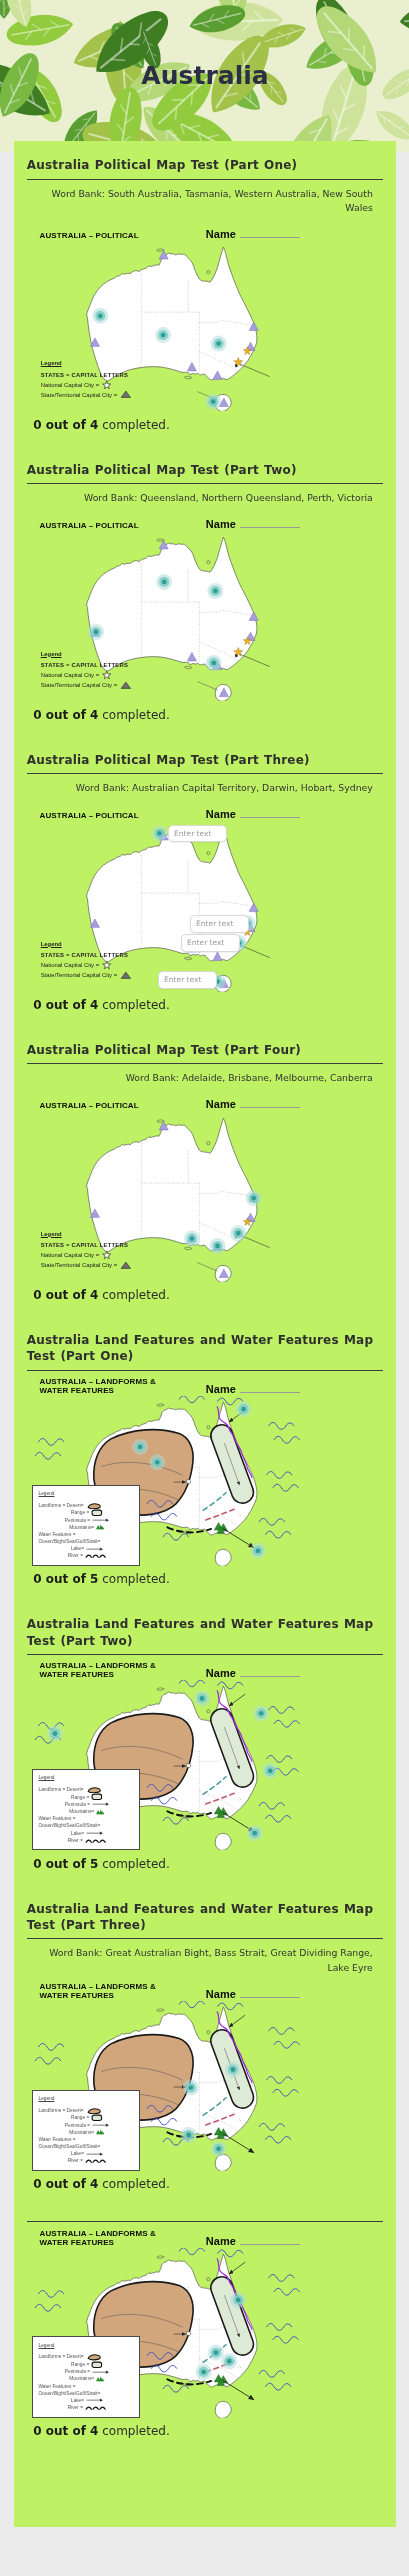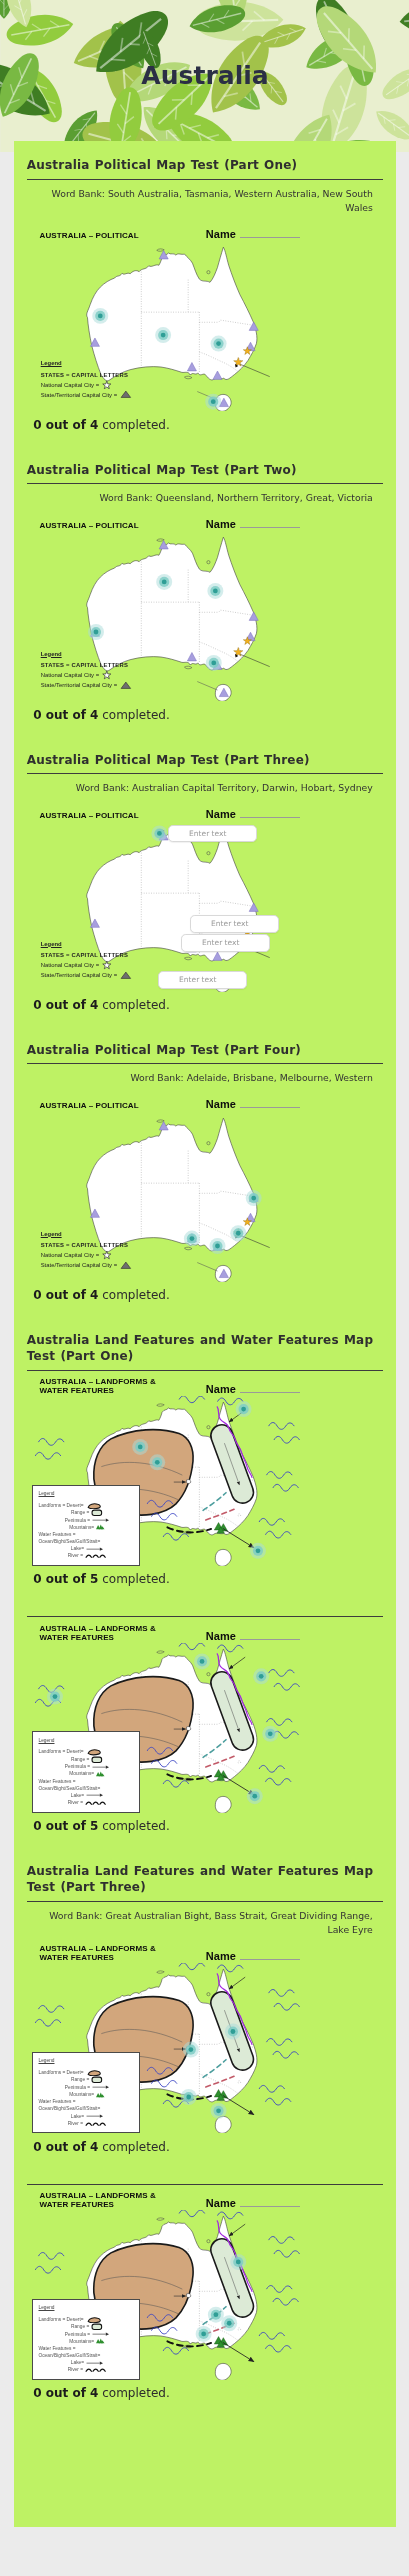--- a/index.html
+++ b/index.html
@@ -112,21 +112,21 @@
     position:absolute;
     width:47px;
     height:15.5px;
     border:0.8px solid #d9d9d9;
     border-radius:4.8px;
     background:#fff;
     box-shadow:0 0.5px 1.1px rgba(0,0,0,.06);
     font-family:"DejaVu Sans", sans-serif;
     font-size:7.5px;
     color:#555;
-    padding:0 20px;
+    padding:0 5px;
     outline:none;
   }
   .answer-input::placeholder{color:#9a9a9a;}
 </style>
 </head>
 <body>
 
 <div id="banner-holder">
     <svg class="banner" viewBox="0 0 768 285" width="410" height="152">
     <defs>
@@ -260,21 +260,21 @@
             </svg>
           </div>
   </div>
 
     </div>
     <div class="completed"><b>0 out of 4</b><span> completed.</span></div>
   </section>
   <section class="test-section" id="political-part-two">
     <h2 class="sec-heading">Australia Political Map Test (Part Two)</h2>
     <hr class="sec-rule">
-    <p class="word-bank">Word Bank: Queensland, Northern Territory, Great, Victoria</p>
+    <p class="word-bank">Word Bank: Queensland, Northern Queensland, Perth, Victoria</p>
     <div class="map-wrap">
       <div class="map-head">
         <span class="map-title">AUSTRALIA – POLITICAL</span>
         <span class="name-block">
           <span class="name-label">Name</span><span class="name-line"></span>
         </span>
       </div>
       <svg class="map-svg" viewBox="0 0 655 318" width="349" height="170">
     <path d="M246,30 C250,24 254,27 258,22 C262,26 268,21 272,26 C276,21 282,26 288,24 C293,30 299,34 303,41 C307,51 310,62 316,71 C322,77 329,73 336,77 C342,70 346,60 350,49 C353,38 357,24 361,11 C365,18 367,31 371,45 C377,63 384,82 392,100 C401,117 410,135 417,151 C422,165 426,179 423,192 C419,204 413,214 407,224 C400,234 391,243 382,250 C373,257 367,263 362,257 C355,260 349,254 343,259 C337,263 332,256 327,250 C322,247 318,255 313,247 C309,253 304,244 299,251 C295,243 289,247 283,246 C271,242 258,238 244,236 C226,234 205,236 186,241 C172,245 159,252 148,260 C142,265 136,259 131,249 C125,234 119,215 114,196 C110,177 107,158 106,143 C102,137 107,131 111,119 C116,105 122,94 130,86 C138,78 148,72 157,69 C161,63 166,68 171,60 C175,65 181,57 186,61 C191,56 197,53 203,57 C208,50 215,54 221,46 C227,50 233,42 240,45 C243,40 245,34 246,30 Z" fill="#ffffff" stroke="#4a4a4a" stroke-width="1.2"></path>
   <path d="M352,290 C357,287 363,286 369,290 C374,294 377,300 375,307 C372,314 365,320 357,319 C350,318 345,311 346,303 C346,298 348,293 352,290 Z" fill="#ffffff" stroke="#4a4a4a" stroke-width="1.2"></path>
@@ -423,21 +423,21 @@
       <input class="answer-input" type="text" style="left: 137px; top: 21.3px;" placeholder="Enter text">
         <input class="answer-input" type="text" style="left: 159px; top: 112px;" placeholder="Enter text">
         <input class="answer-input" type="text" style="left: 150px; top: 131px;" placeholder="Enter text">
         <input class="answer-input" type="text" style="left: 127px; top: 168px;" placeholder="Enter text">
     </div>
     <div class="completed"><b>0 out of 4</b><span> completed.</span></div>
   </section>
   <section class="test-section" id="political-part-four">
     <h2 class="sec-heading">Australia Political Map Test (Part Four)</h2>
     <hr class="sec-rule">
-    <p class="word-bank">Word Bank: Adelaide, Brisbane, Melbourne, Western</p>
+    <p class="word-bank">Word Bank: Adelaide, Brisbane, Melbourne, Canberra</p>
     <div class="map-wrap">
       <div class="map-head">
         <span class="map-title">AUSTRALIA – POLITICAL</span>
         <span class="name-block">
           <span class="name-label">Name</span><span class="name-line"></span>
         </span>
       </div>
       <svg class="map-svg" viewBox="0 0 655 318" width="349" height="170">
     <path d="M246,30 C250,24 254,27 258,22 C262,26 268,21 272,26 C276,21 282,26 288,24 C293,30 299,34 303,41 C307,51 310,62 316,71 C322,77 329,73 336,77 C342,70 346,60 350,49 C353,38 357,24 361,11 C365,18 367,31 371,45 C377,63 384,82 392,100 C401,117 410,135 417,151 C422,165 426,179 423,192 C419,204 413,214 407,224 C400,234 391,243 382,250 C373,257 367,263 362,257 C355,260 349,254 343,259 C337,263 332,256 327,250 C322,247 318,255 313,247 C309,253 304,244 299,251 C295,243 289,247 283,246 C271,242 258,238 244,236 C226,234 205,236 186,241 C172,245 159,252 148,260 C142,265 136,259 131,249 C125,234 119,215 114,196 C110,177 107,158 106,143 C102,137 107,131 111,119 C116,105 122,94 130,86 C138,78 148,72 157,69 C161,63 166,68 171,60 C175,65 181,57 186,61 C191,56 197,53 203,57 C208,50 215,54 221,46 C227,50 233,42 240,45 C243,40 245,34 246,30 Z" fill="#ffffff" stroke="#4a4a4a" stroke-width="1.2"></path>
   <path d="M352,290 C357,287 363,286 369,290 C374,294 377,300 375,307 C372,314 365,320 357,319 C350,318 345,311 346,303 C346,298 348,293 352,290 Z" fill="#ffffff" stroke="#4a4a4a" stroke-width="1.2"></path>
@@ -642,20 +642,21 @@
       <svg width="21.3" height="5.3" viewBox="0 0 40 10">
               <path d="M2,8 Q7,0 12,8 M15,8 Q20,0 25,8 M28,8 Q33,0 38,8" stroke="#111" stroke-width="2.4" fill="none" stroke-linecap="round"></path>
             </svg>
           </div>
   </div>
 
     </div>
     <div class="completed"><b>0 out of 5</b><span> completed.</span></div>
   </section>
   <section class="test-section" id="landforms-part-two">
+    <h2 class="sec-heading">Australia Land Features and Water Features Map Test (Part Two)</h2>
     <hr class="sec-rule">
     <div class="map-wrap">
       <div class="map-head">
         <span class="map-title">AUSTRALIA – LANDFORMS &amp; WATER FEATURES</span>
         <span class="name-block">
           <span class="name-label">Name</span><span class="name-line"></span>
         </span>
       </div>
       <svg class="map-svg" viewBox="0 0 655 318" width="349" height="170">
     <defs>

